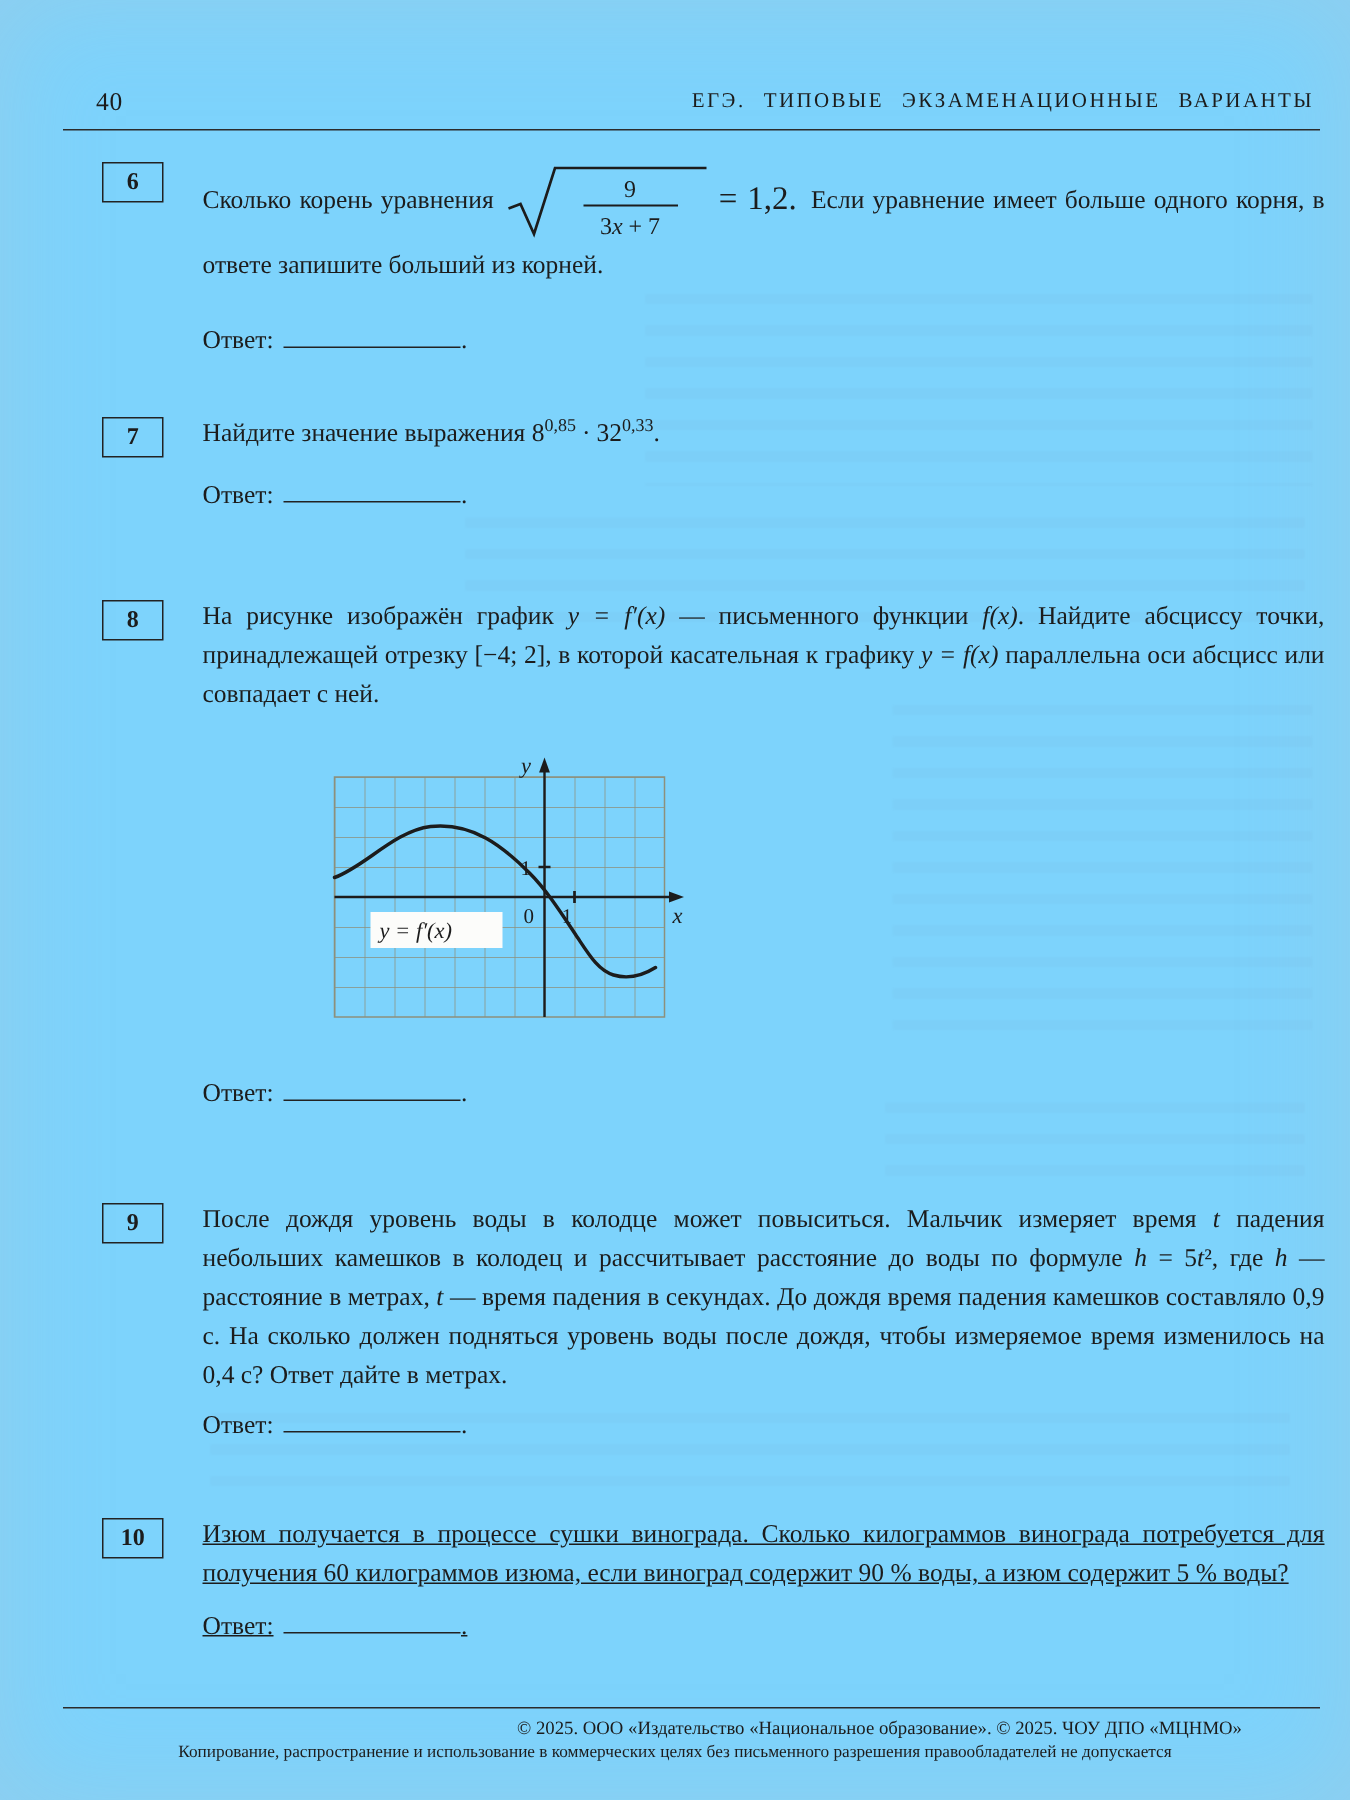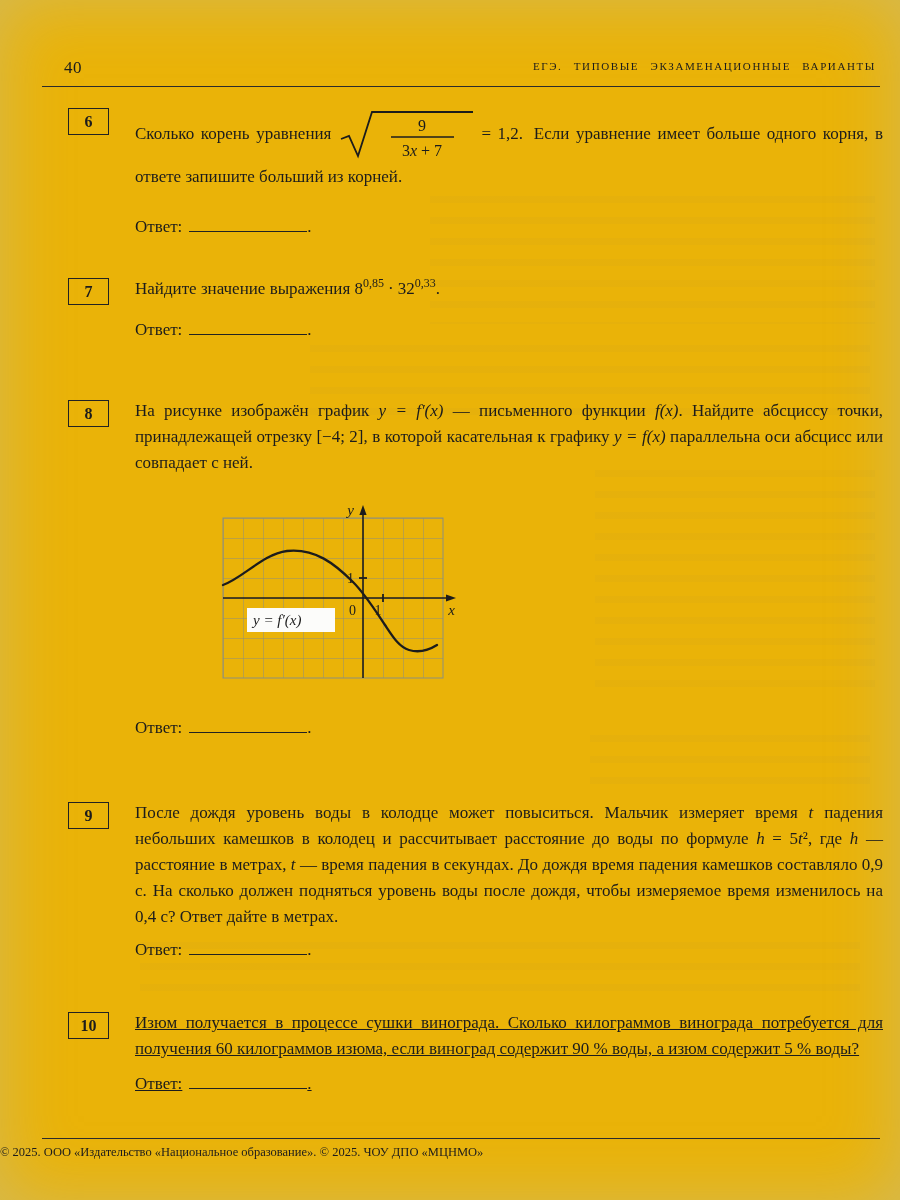--- a/index.html
+++ b/index.html
@@ -4,64 +4,64 @@
 <style>
   html,body{margin:0;padding:0;}
   body{
     width:900px;height:1200px;
     background:#e9edef;
     font-family:"Liberation Serif", serif;
     color:#1c1c1c;
   }
   .page{
     position:relative;width:900px;height:1200px;overflow:hidden;
-    background:#eab308;
+    background:#7dd3fc;
     box-shadow:inset 0 0 70px rgba(176,196,212,0.38);
   }
   
   .bleed{
     position:absolute;pointer-events:none;opacity:.5;filter:blur(.7px);
     background:repeating-linear-gradient(to bottom, rgba(88,94,120,0.06) 0 7px, rgba(0,0,0,0) 7px 21px);
   }
   
   .hdr-num{position:absolute;top:58px;left:64px;font-size:17px;letter-spacing:.5px;}
-  .hdr-title{position:absolute;top:60px;right:24px;font-size:11px;letter-spacing:1.6px;word-spacing:7px;font-family:Liberation Serif, serif;}
+  .hdr-title{position:absolute;top:60px;right:24px;font-size:14px;letter-spacing:1.6px;word-spacing:7px;font-family:Liberation Serif, serif;}
   .hdr-rule{position:absolute;top:86px;left:42px;width:838px;border-top:1.6px solid #2b2b2b;}
   
   .problem{position:absolute;left:0;width:900px;}
   .numbox{
     position:absolute;left:68px;top:2px;width:39px;height:25px;
     border:1.6px solid #222;display:flex;align-items:center;justify-content:center;
     font-weight:bold;font-size:16px;background:transparent;
   }
   .ptext{
     margin:0 17px 0 135px;width:748px;text-align:justify;
     font-size:17px;line-height:26px;
   }
   .mi{font-style:italic;}
   .answer{margin:27px 0 0 135px;font-size:17px;}
   .ansline{display:inline-block;width:118px;border-bottom:1.3px solid #222;height:2px;margin-left:7px;}
   
   .sqrt-svg{vertical-align:middle;margin:0 2px 0 6px;}
   .sqrt-svg text{font-family:"Liberation Serif",serif;font-size:16px;fill:#1c1c1c;}
   .sqrt-svg .it{font-style:italic;}
-  .feq{font-size:17px;margin-right:4px;margin-top:33px;}
+  .feq{font-size:22px;margin-right:4px;margin-top:33px;}
   
   .sup{font-size:12px;vertical-align:7px;line-height:0;}
   .cdot{margin:0 4px;}
   
   .graphwrap{margin:26px 0 0 217px;width:246px;}
   .axis{stroke:#1c1c1c;stroke-width:1.6;}
   .tickline{stroke:#1c1c1c;stroke-width:1.8;}
   .curve{stroke:#1c1c1c;stroke-width:2.3;fill:none;stroke-linecap:round;}
   .gmath{font:italic 15px "Liberation Serif",serif;fill:#1c1c1c;}
   .gnum{font:14px "Liberation Serif",serif;fill:#1c1c1c;}
   
   .ftr-rule{position:absolute;top:1138px;left:42px;width:838px;border-top:1.4px solid #2b2b2b;}
-  .ftr-l1{position:absolute;top:1145px;left:0;width:828px;text-align:left;font-size:12.5px;}
+  .ftr-l1{position:absolute;top:1145px;left:0;width:828px;text-align:right;font-size:12.5px;}
   .ftr-l2{position:absolute;top:1162px;left:0;width:900px;text-align:center;font-size:11.5px;}
 </style>
 </head>
 <body>
 
 <div class="page">
 
   <div class="bleed" style="top:196px;left:430px;width:445px;height:128px;"></div>
   <div class="bleed" style="top:345px;left:310px;width:560px;height:70px;"></div>
   <div class="bleed" style="top:470px;left:595px;width:280px;height:220px;"></div>
@@ -129,14 +129,15 @@
   </div>
 
   <div class="problem" style="top:1010px;text-decoration:underline;">
     <div class="numbox">10</div>
     <p class="ptext">Изюм получается в процессе сушки винограда. Сколько килограммов винограда потребуется для получения 60 килограммов изюма, если виноград содержит 90 % воды, а изюм содержит 5 % воды?</p>
     <div class="answer" style="margin-top:12px;"><span>Ответ:</span><span class="ansline"></span><span>.</span></div>
   </div>
 
   <div class="ftr-rule"></div>
   <div class="ftr-l1">© 2025. ООО «Издательство «Национальное образование». © 2025. ЧОУ ДПО «МЦНМО»</div>
+  <div class="ftr-l2">Копирование, распространение и использование в коммерческих целях без письменного разрешения правообладателей не допускается</div>
 
 </div>
 
 </body></html>

